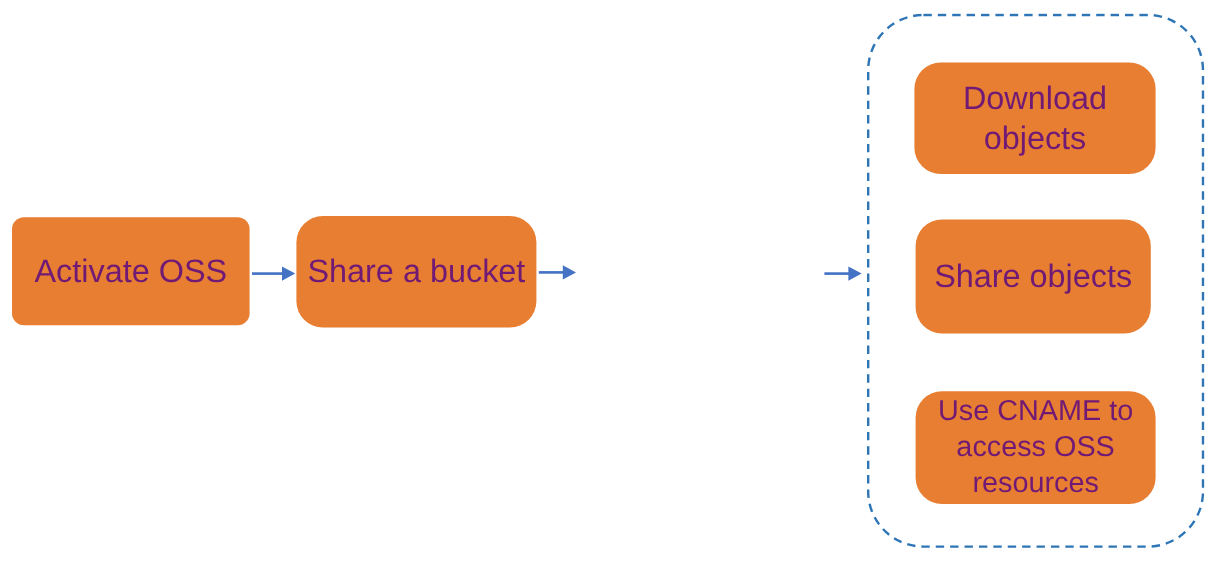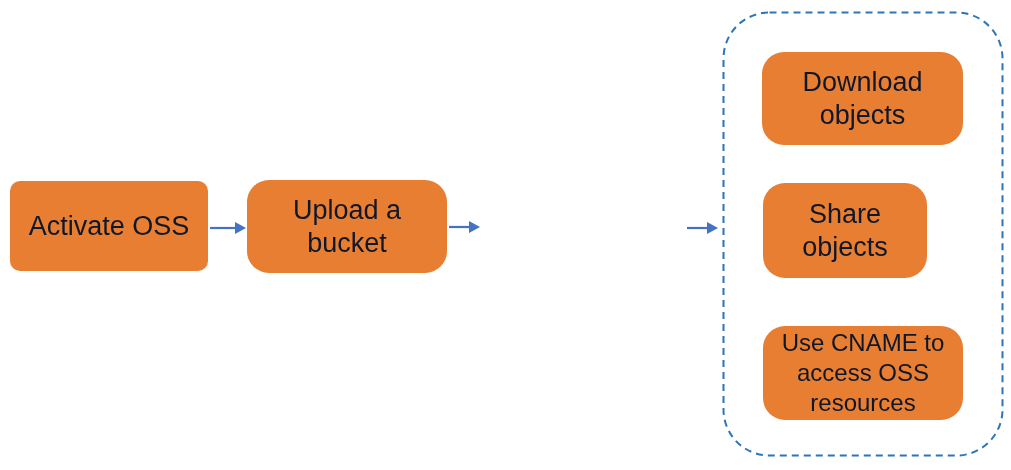--- a/index.html
+++ b/index.html
@@ -16,42 +16,42 @@
     overflow: hidden;
   }
   .node {
     position: absolute;
     background: #E87E31;
     border-radius: 22px;
     display: flex;
     align-items: center;
     justify-content: center;
     text-align: center;
-    color: #0f172a;
+    color: #701a75;
     font-size: 27px;
     line-height: 1.2;
     box-sizing: border-box;
     padding: 0 6px;
   }
   #node-activate   { left: 10px;  top: 181px; width: 198px; height: 90px; border-radius: 10px; }
   #node-bucket     { left: 247px; top: 180px; width: 200px; height: 93px; }
   #node-upload     { left: 484px; top: 182px; width: 201px; height: 95px; }
 
   #group {
     position: absolute;
     left: 722px; top: 11px;
     width: 282px; height: 446px;
   }
   #group svg.group-border {
     position: absolute;
     left: 0; top: 0;
     width: 282px; height: 446px;
   }
   #node-download   { left: 762px; top: 52px;  width: 201px; height: 93px; }
-  #node-share      { left: 763px; top: 183px; width: 164px; height: 95px; }
+  #node-share      { left: 763px; top: 183px; width: 196px; height: 95px; }
   #node-cname      { left: 763px; top: 326px; width: 200px; height: 94px;
                      font-size: 24px; line-height: 1.25; padding: 16px 8px; }
 
   #arrow-layer {
     position: absolute;
     left: 0; top: 0;
     width: 1011px; height: 470px;
     pointer-events: none;
   }
 </style>
@@ -73,21 +73,21 @@
       <line x1="687" y1="228" x2="708" y2="228" stroke="#4472C4" stroke-width="2.2"></line>
       <polygon points="707,222 718,228 707,234" fill="#4472C4"></polygon>
     </g>
   </svg>
 
   <div class="node" id="node-activate">
     <span>Activate OSS</span>
   </div>
 
   <div class="node" id="node-bucket">
-    <span>Upload a bucket</span>
+    <span>Share a bucket</span>
   </div>
 
 
   <div id="group">
     <svg class="group-border" viewBox="0 0 282 446" xmlns="http://www.w3.org/2000/svg">
       <rect x="1.5" y="1.5" width="279" height="443" rx="46" ry="46" fill="none" stroke="#2E75B6" stroke-width="2" stroke-dasharray="7 5"></rect>
     </svg>
   </div>
 
   <div class="node" id="node-download">

